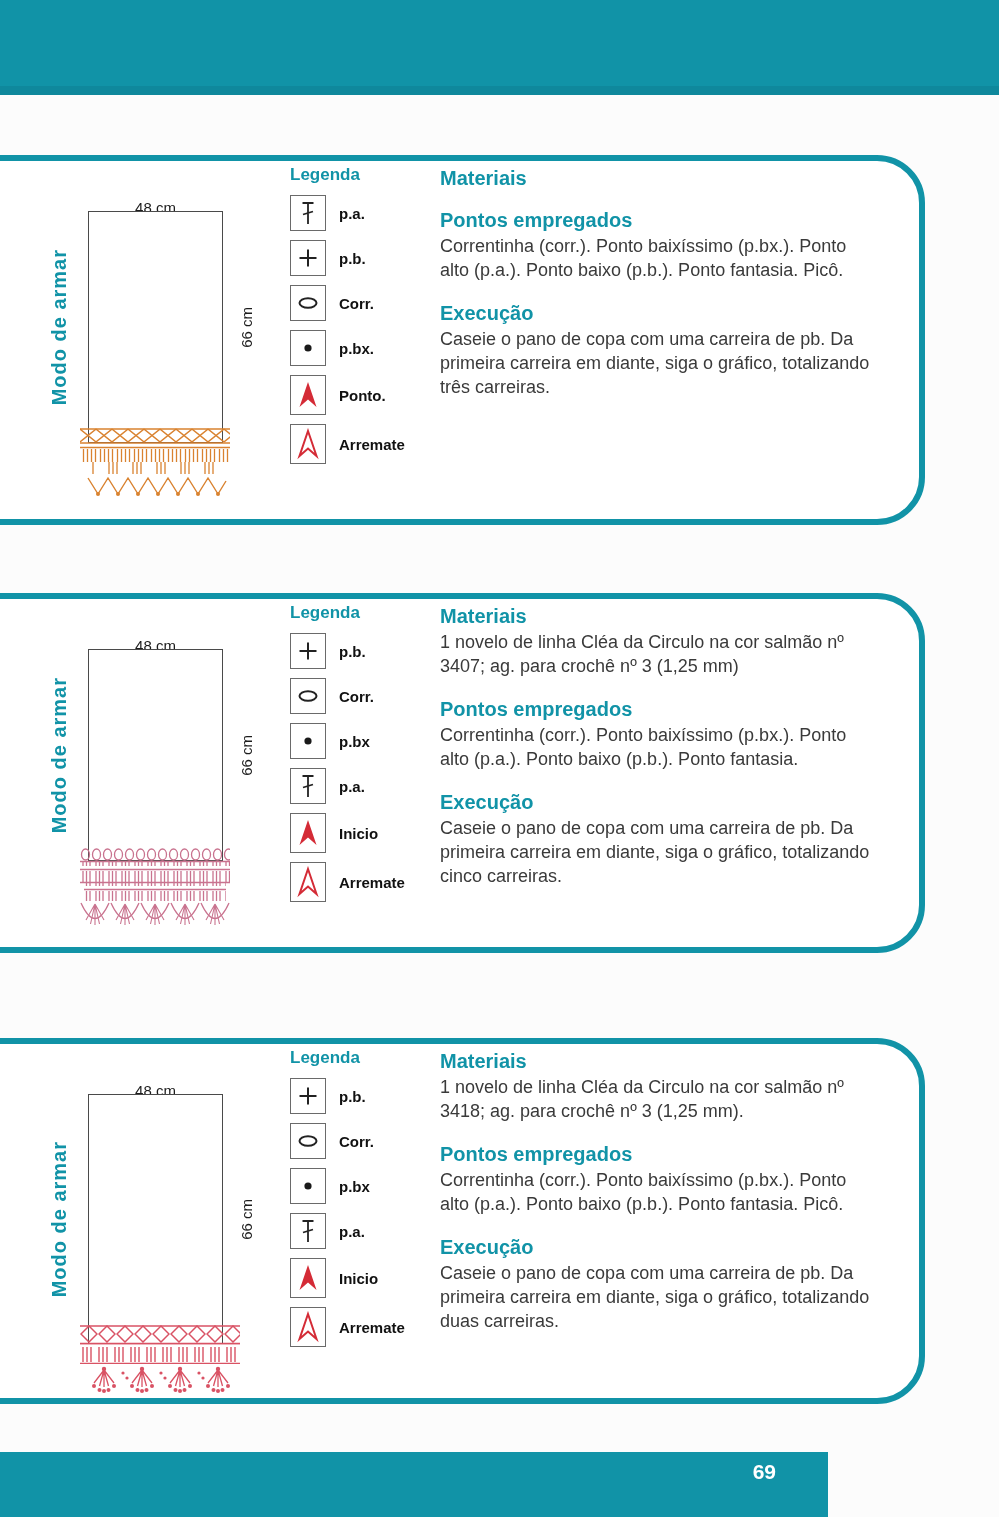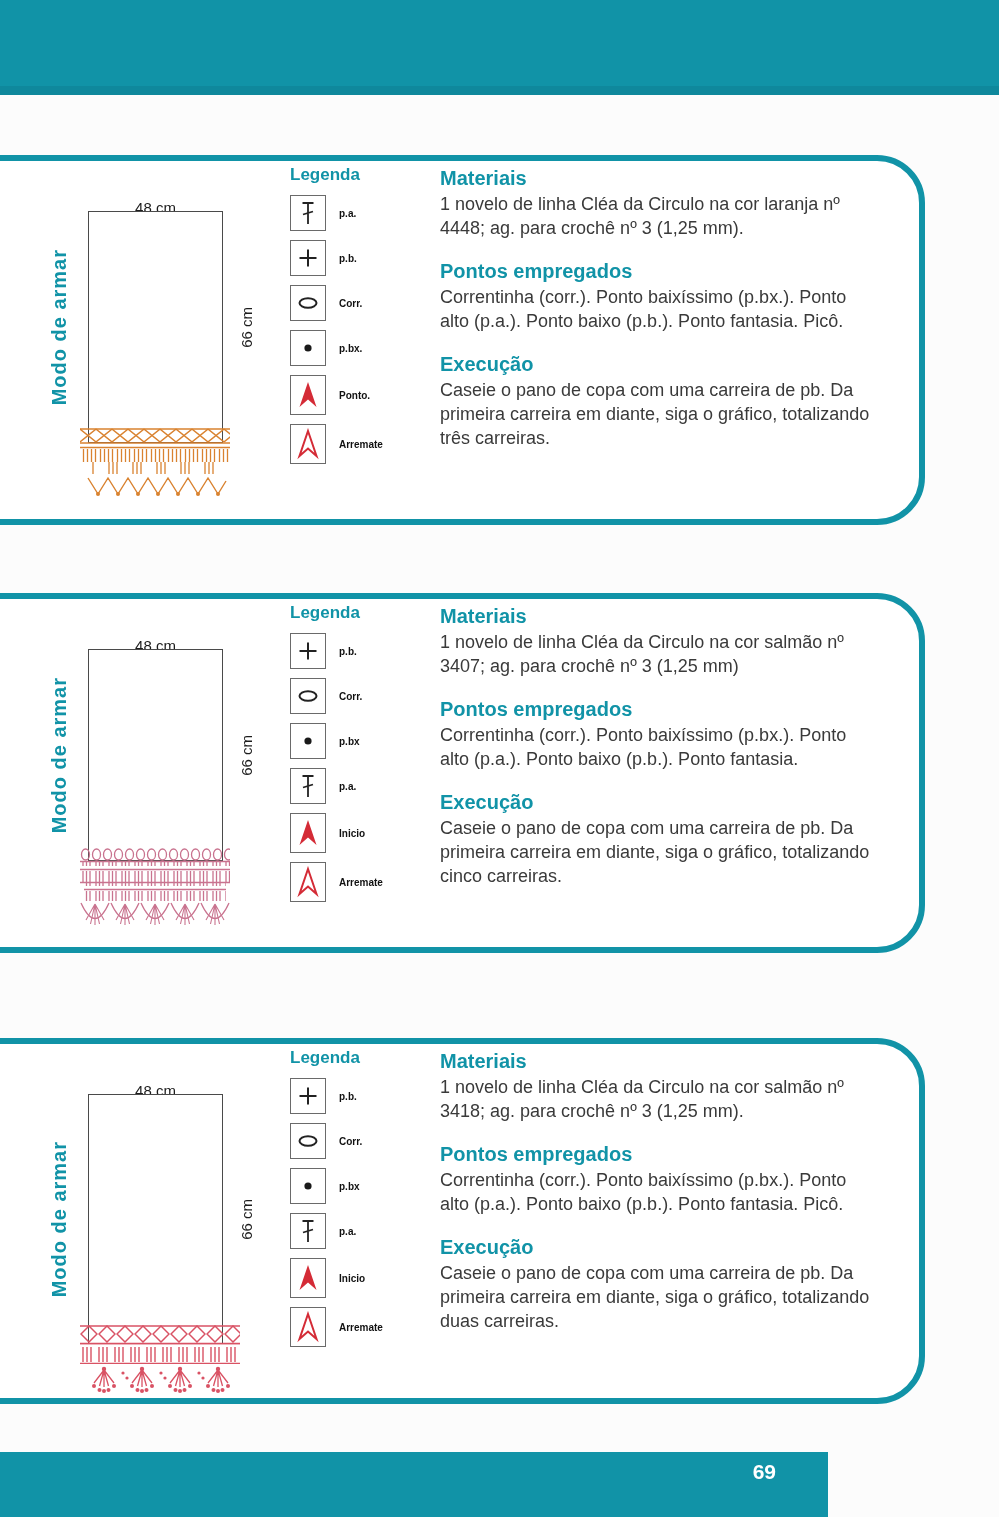--- a/index.html
+++ b/index.html
@@ -50,21 +50,21 @@
   .trim-orange{color:var(--trim_orange);}
   .trim-rose{color:var(--trim_rose);}
   .trim-red{color:var(--trim_red);}
 
   
   .legend{width:150px;flex:0 0 150px;padding-top:4px;}
   .legend-title{color:var(--teal);font-weight:bold;font-size:17px;margin:0 0 10px 0;}
   .legend-item{display:flex;align-items:center;margin-bottom:9px;}
   .sym-box{width:36px;height:36px;border:1.5px solid #6a6a6a;background:#fff;display:flex;align-items:center;justify-content:center;flex:0 0 36px;}
   .sym-box.tall{height:40px;}
-  .legend-label{margin-left:13px;font-weight:bold;font-size:10px;color:#111;}
+  .legend-label{margin-left:13px;font-weight:bold;font-size:15px;color:#111;}
   .arrow-red{color:var(--arrow_red);}
 
   
   .text-col{flex:1;padding:6px 48px 0 0;}
   .section{margin-bottom:19px;}
   .section h3{margin:0 0 3px 0;font-size:20px;color:var(--teal);}
   .section p{margin:0;font-size:18px;line-height:1.33;color:var(--body_text);}
   .sr-defs{position:absolute;width:0;height:0;overflow:hidden;}
 </style>
 </head>
@@ -182,21 +182,20 @@
             <svg width="30" height="32">
               <use href="#sym-arremate"></use>
             </svg>
           </span>
         <span class="legend-label">Arremate</span>
       </div>
     </div>
     <div class="text-col">
       <div class="section">
         <h3>Materiais</h3>
-        <p>1 novelo de linha Cléa da Circulo na cor laranja nº 4448; ag. para crochê nº 3 (1,25 mm).</p>
       </div>
       <div class="section">
         <h3>Pontos empregados</h3>
         <p>Correntinha (corr.). Ponto baixíssimo (p.bx.). Ponto alto (p.a.). Ponto baixo (p.b.). Ponto fantasia. Picô.</p>
       </div>
       <div class="section">
         <h3>Execução</h3>
         <p>Caseie o pano de copa com uma carreira de pb. Da primeira carreira em diante, siga o gráfico, totalizando três carreiras.</p>
       </div>
     </div>

